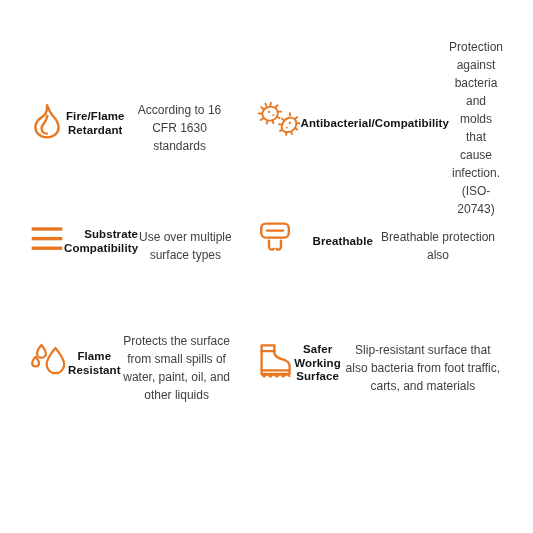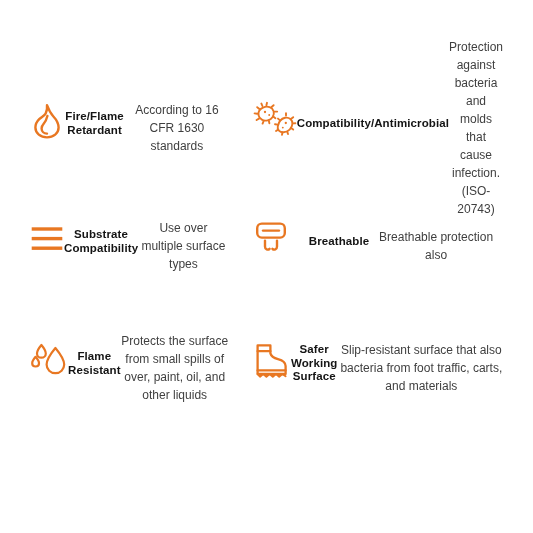--- a/index.html
+++ b/index.html
@@ -121,35 +121,35 @@
 
           <path d="M33.0 13.6 L33.0 11.2 M38.2 16.8 L40.2 15.2 M39.8 21.4 L42.4 21.2
                    M38.0 26.0 L40.2 27.6 M34.2 29.6 L35.0 32.0 M29.4 30.4 L29.0 32.8
                    M25.2 27.6 L23.0 29.0 M24.6 22.6 L22.0 22.2 M27.0 18.4 L25.0 16.6"></path>
 
           <circle cx="32.8" cy="21.0" r="1.15" fill="#E87722" stroke="none"></circle>
           <circle cx="29.8" cy="25.6" r="0.95" fill="#E87722" stroke="none"></circle>
         </g>
       </svg>
     </div>
-    <div class="feature-title" style="color: rgb(20, 20, 20);">Compatibility/Antimicrobial</div>
+    <div class="feature-title" style="color: rgb(20, 20, 20);">Antibacterial/Compatibility</div>
     <div class="feature-desc" style="color: rgb(63, 63, 63);">Protection against bacteria and molds that cause infection. (ISO-20743)</div>
   </div>
 
   <div class="feature-card row-2">
     <div class="feature-icon">
       <svg width="34" height="26" viewBox="0 0 34 26" aria-hidden="true">
         <g stroke="#E87722" stroke-width="3.4" stroke-linecap="butt" fill="none">
           <line x1="1.7" y1="3.0" x2="32.3" y2="3.0"></line>
           <line x1="1.7" y1="12.6" x2="32.3" y2="12.6"></line>
           <line x1="1.7" y1="22.2" x2="32.3" y2="22.2"></line>
         </g>
       </svg>
     </div>
-    <div class="feature-title" style="color: rgb(20, 20, 20);">Substrate Compatibility</div>
+    <div class="feature-title" style="color: rgb(20, 20, 20); text-align: right;">Substrate Compatibility</div>
     <div class="feature-desc" style="color: rgb(63, 63, 63);">Use over multiple surface types</div>
   </div>
 
   <div class="feature-card row-2">
     <div class="feature-icon">
       <svg width="36" height="36" viewBox="0 0 36 36" aria-hidden="true">
         <g stroke="#E87722" class="stroke-icon">
 
           <rect x="4.2" y="2.6" width="27.6" height="14.0" rx="4.6" ry="4.6" stroke-width="2.4"></rect>
 
@@ -175,21 +175,21 @@
 
           <path d="M5.6 13.8 C5.6 13.8 2.2 17.8 2.2 20.2 C2.2 22.1 3.7 23.5 5.6 23.5
                    C7.5 23.5 9.0 22.1 9.0 20.2 C9.0 17.8 5.6 13.8 5.6 13.8 Z"></path>
 
           <path d="M25.4 5.0 C25.4 5.0 16.6 15.6 16.6 21.6 C16.6 26.4 20.5 30.2 25.4 30.2
                    C30.3 30.2 34.2 26.4 34.2 21.6 C34.2 15.6 25.4 5.0 25.4 5.0 Z"></path>
         </g>
       </svg>
     </div>
     <div class="feature-title" style="color: rgb(20, 20, 20);">Flame Resistant</div>
-    <div class="feature-desc" style="color: rgb(63, 63, 63);">Protects the surface from small spills of over, paint, oil, and other liquids</div>
+    <div class="feature-desc" style="color: rgb(63, 63, 63);">Protects the surface from small spills of water, paint, oil, and other liquids</div>
   </div>
 
   <div class="feature-card row-3">
     <div class="feature-icon">
       <svg width="36" height="36" viewBox="0 0 36 36" aria-hidden="true">
         <g stroke="#E87722" class="stroke-icon" stroke-width="2.3">
 
           <path d="M4.6 2.4 L17.4 2.4 L17.4 8.2 L4.6 8.2 Z"></path>
 
           <path d="M4.6 8.2 L4.6 27.4 L32.6 27.4 L32.6 23.0

